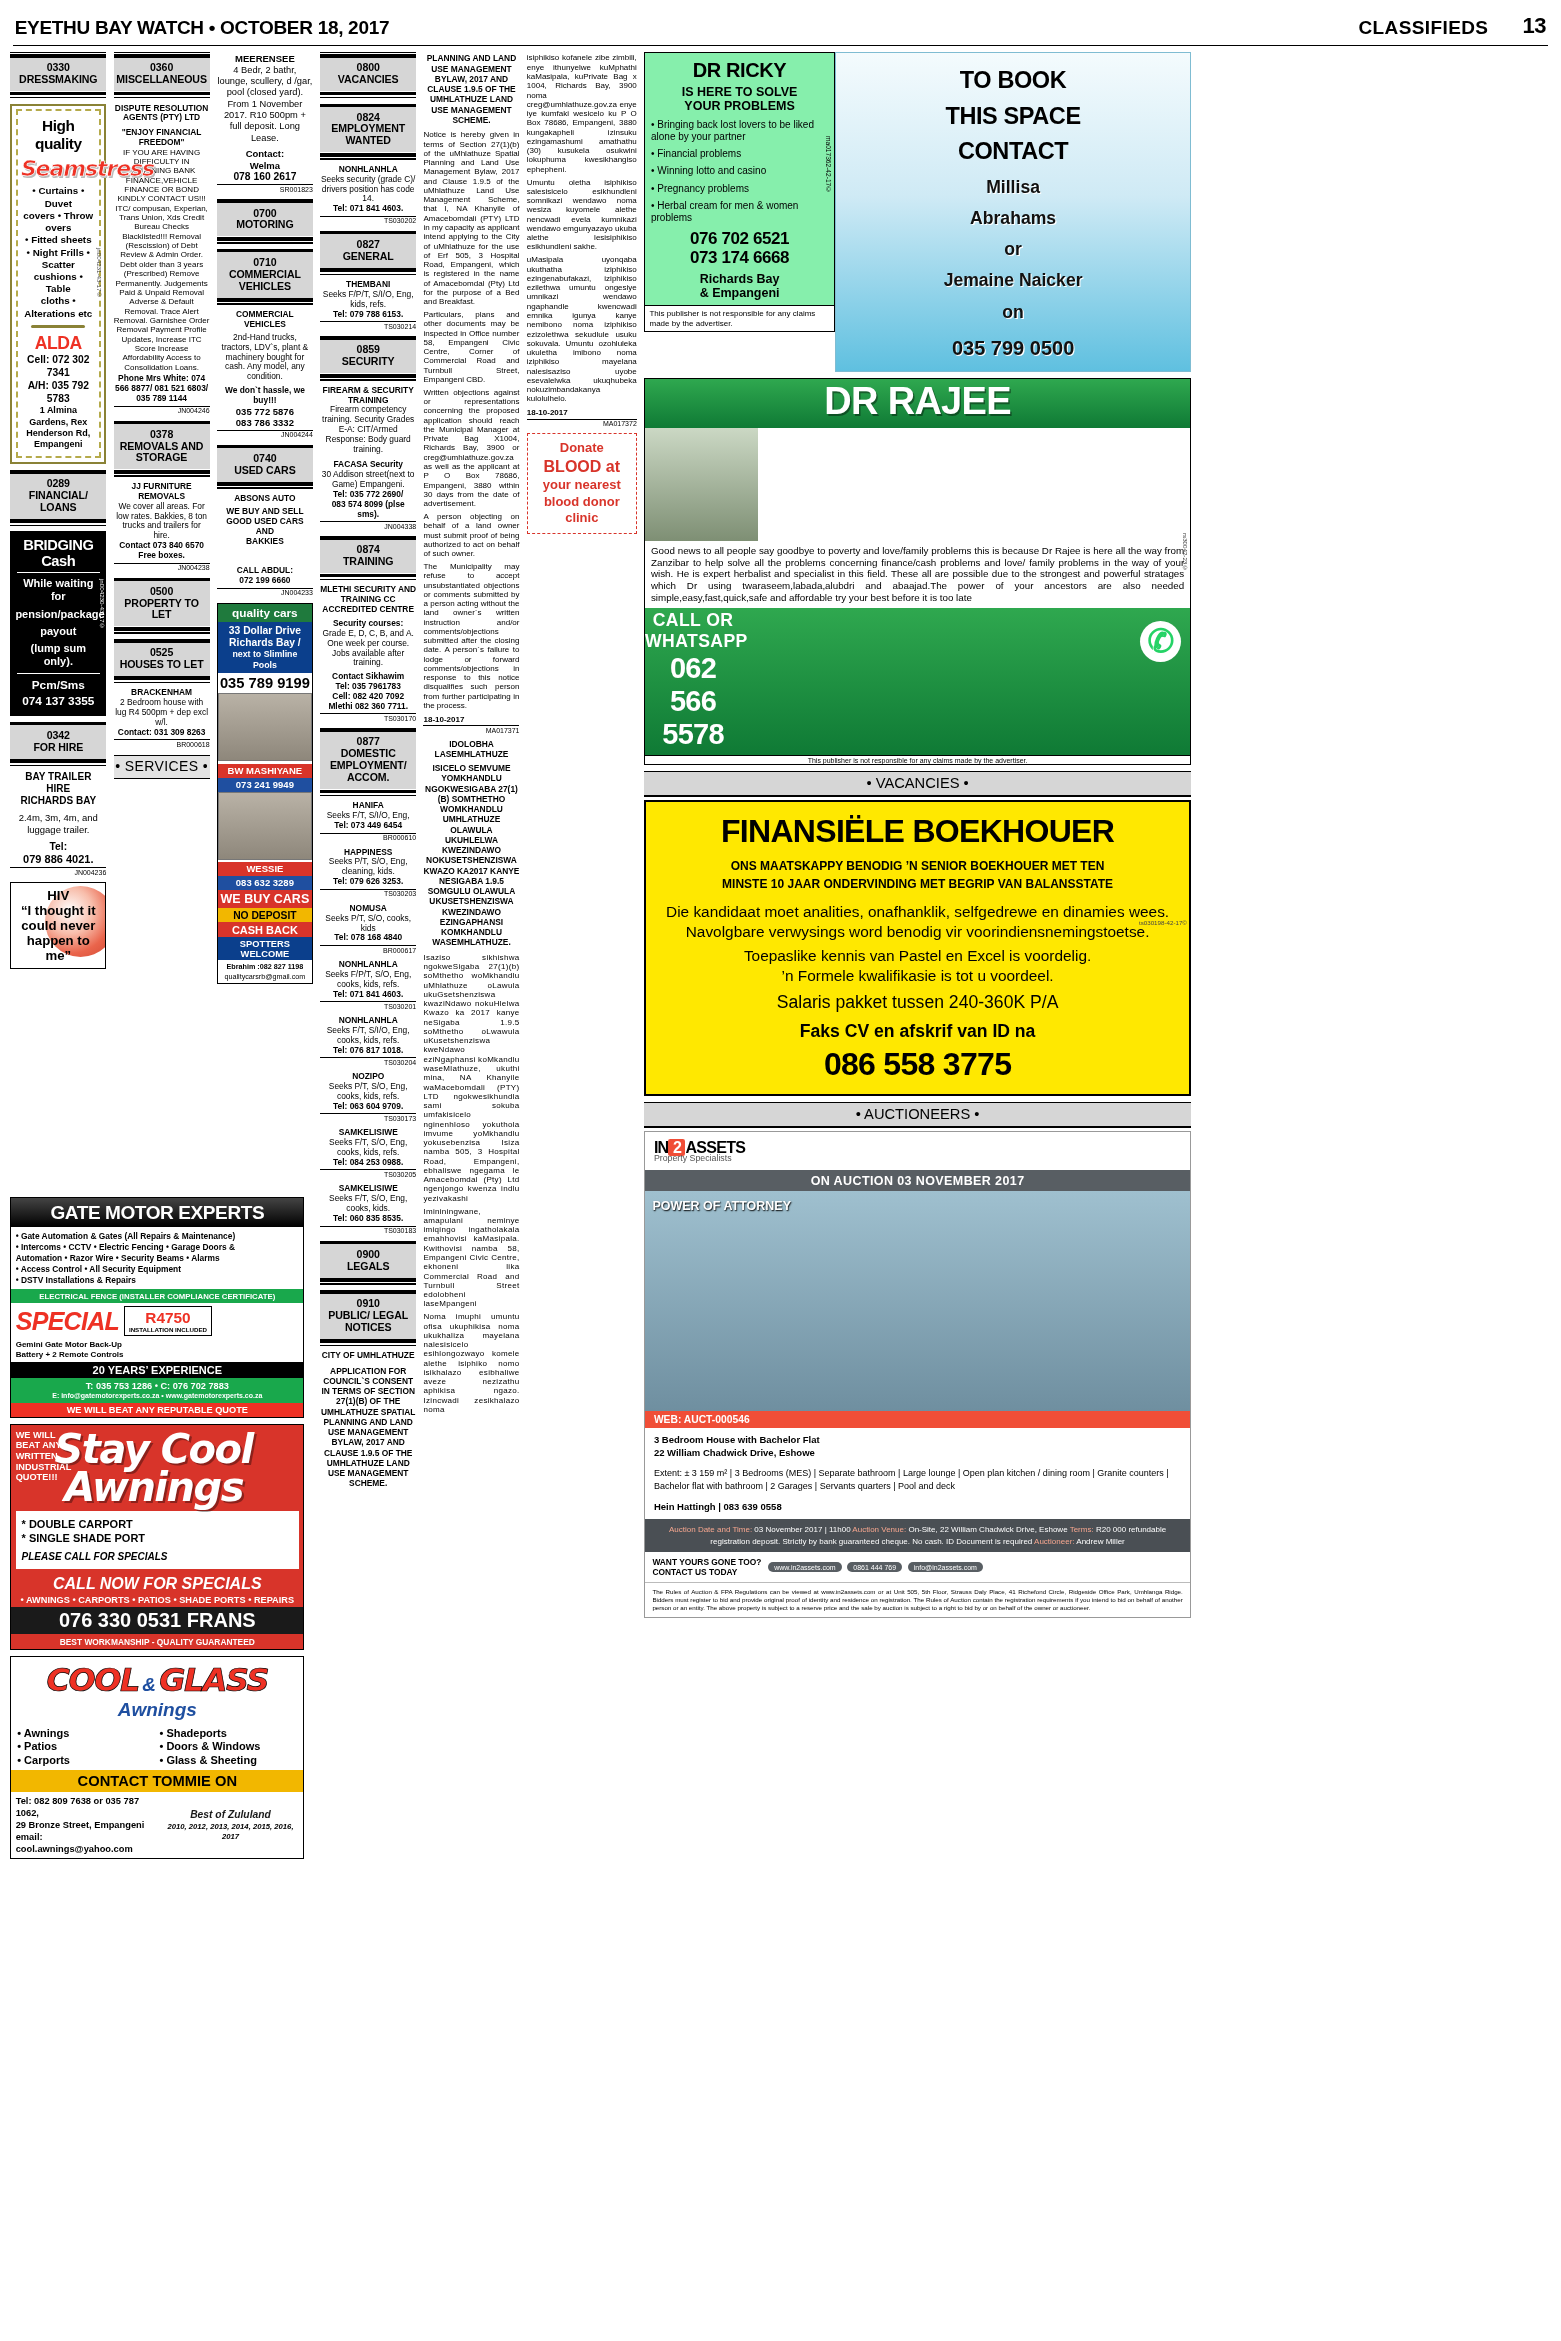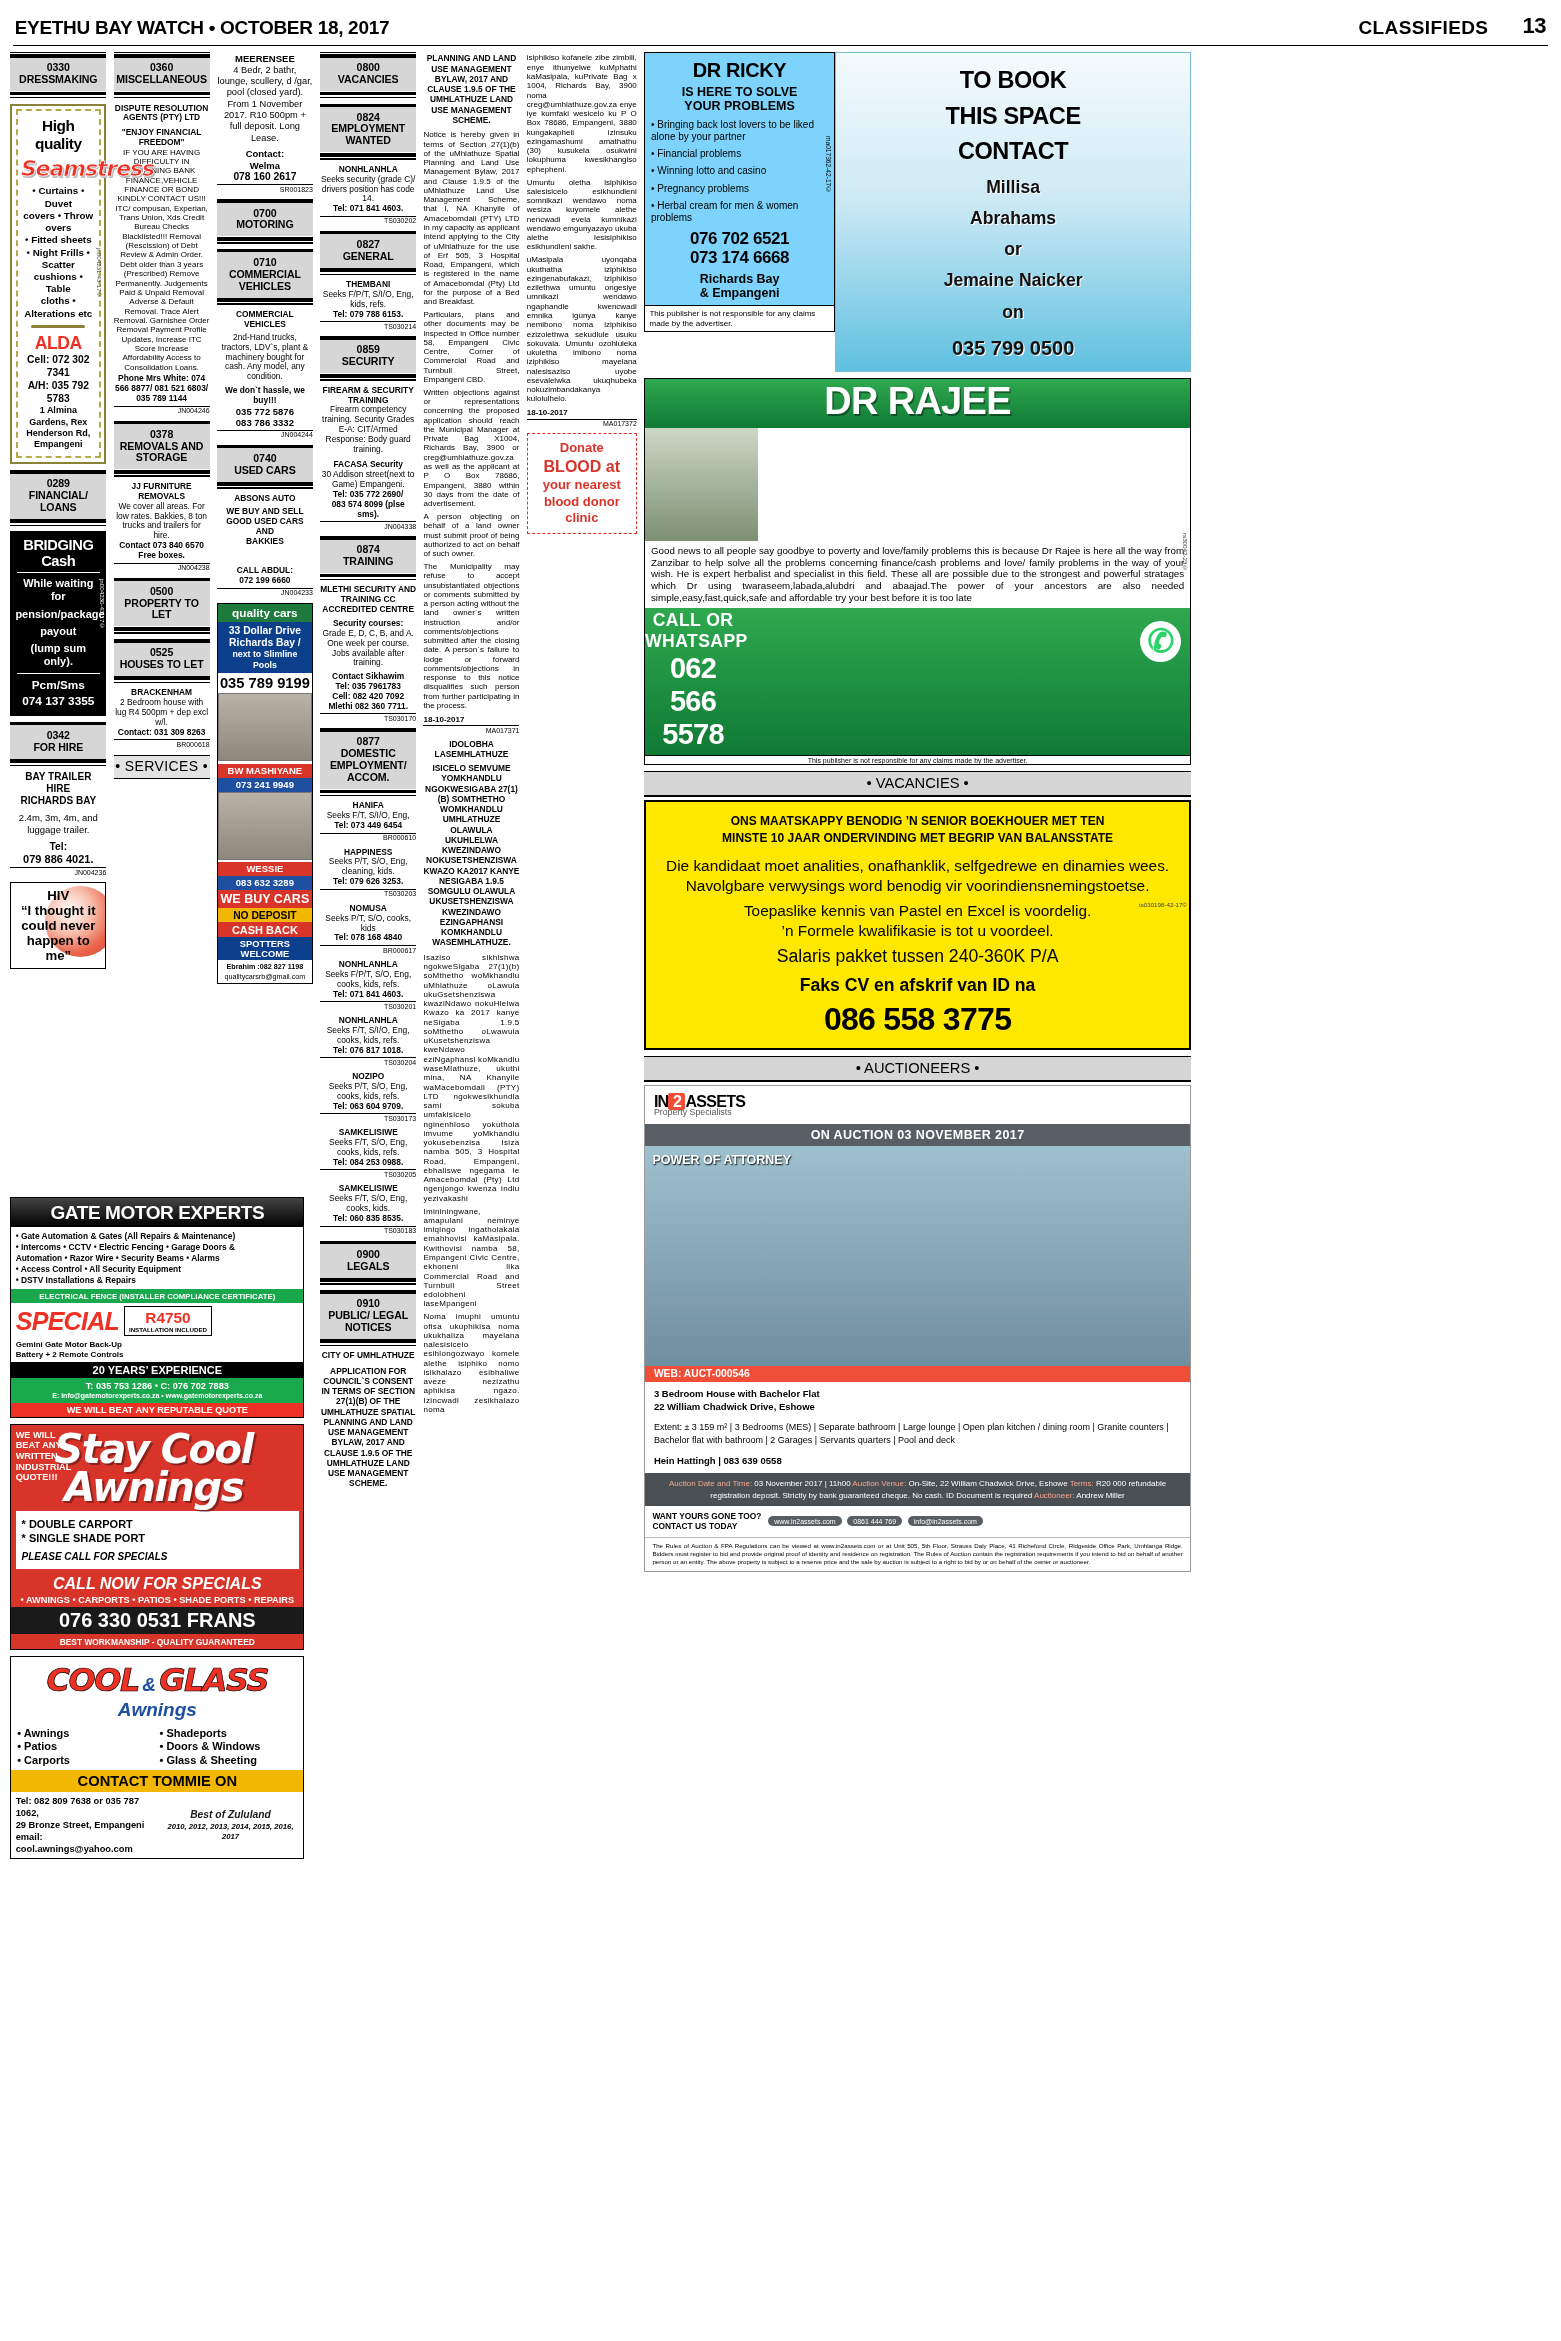--- a/index.html
+++ b/index.html
@@ -138,21 +138,21 @@
   
   .qbox { border:1.5px solid #000; margin-bottom:5.1px; background:#fff;}
   .qph { background:#fff; color:#000; text-align:center; font-weight:bold; font-size:14.7px; padding:2.2px 0;}
 
   .photobox { background:#c9c4bb; height:68px; border:0.7px solid #777; margin-bottom:2.2px;
               background:linear-gradient(#b9b2a6,#8e877b);}
   .redbar { background:#d8342a; color:#fff; text-align:center; font-weight:bold; font-size:9.5px; padding:1.5px 0;}
   .bluebar { background:#1f4fa0; color:#fff; text-align:center; font-weight:bold; font-size:9.5px; padding:1.5px 0;}
 
   
-  .ricky { background:#7dd3fc; border:1.5px solid #000; padding:5.9px 5.9px 4.4px 5.9px; position:relative;}
+  .ricky { background:#86efac; border:1.5px solid #000; padding:5.9px 5.9px 4.4px 5.9px; position:relative;}
   .ricky h3 { margin:0; text-align:center; font-weight:bold; font-size:20px; letter-spacing:-0.4px;}
   .ricky .sub { text-align:center; font-weight:bold; font-size:12.5px; line-height:1.12; margin:2.9px 0 5.9px 0;}
   .ricky ul { list-style:none; margin:0; padding:0; font-size:10px; line-height:1.22;}
   .ricky li { margin-bottom:5.1px; }
   .ricky .nums { text-align:center; font-weight:bold; font-size:17px; line-height:1.12; margin-top:1px; letter-spacing:-0.4px;}
   .ricky .loc { text-align:center; font-weight:bold; font-size:12.5px; line-height:1.15; margin-top:4.4px;}
   .ricky .vcode { color:#000; right:2.2px; top:33%; font-size:6.6px;}
   .rickydisc { font-size:8px; line-height:1.2; padding:2.9px 4.4px; border:1.5px solid #000; border-top:none; background:#fff;}
 
   
@@ -698,20 +698,21 @@
           <div class="c2">062 566 5578</div>
           <div class="wa">✆</div>
         </div>
         <div class="disc">This publisher is not responsible for any claims made by the advertiser.</div>
       </div>
 
       <div class="banner2">• VACANCIES •</div>
 
       <div class="fin">
         <div class="vcode">ts030198-42-17©</div>
+        <h2>FINANSIËLE BOEKHOUER</h2>
         <div class="cap">
           <div>ONS MAATSKAPPY BENODIG ’N SENIOR BOEKHOUER MET TEN</div>
           <div>MINSTE 10 JAAR ONDERVINDING MET BEGRIP VAN BALANSSTATE</div>
         </div>
         <p>Die kandidaat moet analities, onafhanklik, selfgedrewe en dinamies wees. Navolgbare verwysings word benodig vir voorindiensnemingstoetse.</p>
         <p>
           <span>Toepaslike kennis van Pastel en Excel is voordelig.</span><br>
           <span>’n Formele kwalifikasie is tot u voordeel.</span>
         </p>
         <p class="sal">Salaris pakket tussen 240-360K P/A</p>

